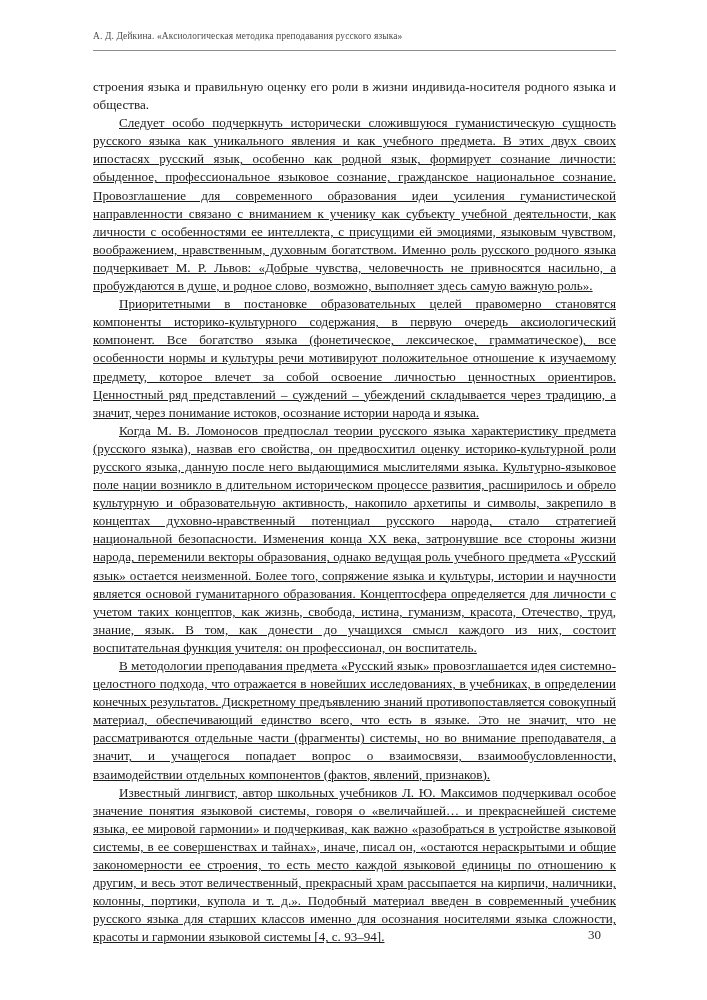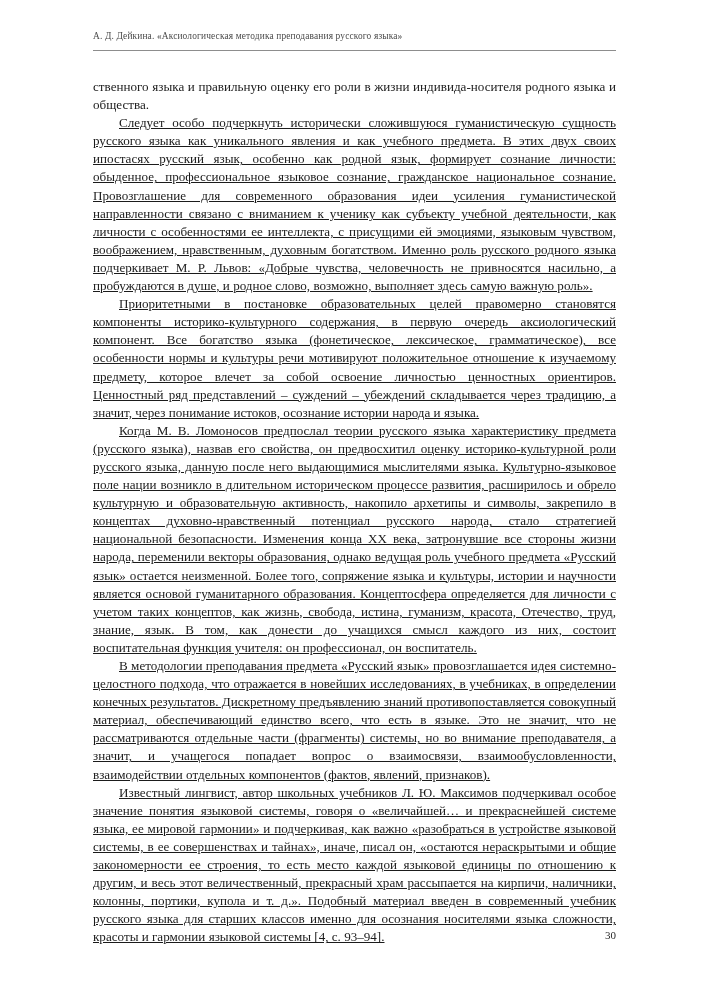--- a/index.html
+++ b/index.html
@@ -67,39 +67,39 @@
   }
   p.para.indent {
     text-indent: 26px;
     text-decoration: underline;
   }
   
 
   
   .folio {
     position: absolute;
-    right: 91px;
+    right: 106px;
     top: 928px;
-    font-size: 11px;
+    font-size: 13px;
     color: #2a2a2a;
     line-height: 14px;
   }
 </style>
 </head>
 <body>
 
 <div class="page">
 
   <div class="runhead">
     <div class="runhead-text">А. Д. Дейкина.  «Аксиологическая методика преподавания русского языка»</div>
   </div>
   <div class="runhead-rule"></div>
 
   <div class="textcol">
-    <p class="para">ственного языка и правильную оценку его роли в жизни индивида-носителя родного языка и общества.</p>
+    <p class="para">строения языка и правильную оценку его роли в жизни индивида-носителя родного языка и общества.</p>
     <p class="para indent">Следует особо подчеркнуть исторически сложившуюся гуманистическую сущность русского языка как уникального явления и как учебного предмета. В этих двух своих ипостасях русский язык, особенно как родной язык, формирует сознание личности: обыденное, профессиональное языковое сознание, гражданское национальное сознание. Провозглашение для современного образования идеи усиления гуманистической направленности связано с вниманием к ученику как субъекту учебной деятельности, как личности с особенностями ее интеллекта, с присущими ей эмоциями, языковым чувством, воображением, нравственным, духовным богатством. Именно роль русского родного языка подчеркивает М. Р. Львов: «Добрые чувства, человечность не привносятся насильно, а пробуждаются в душе, и родное слово, возможно, выполняет здесь самую важную роль».</p>
     <p class="para indent">Приоритетными в постановке образовательных целей правомерно становятся компоненты историко-культурного содержания, в первую очередь аксиологический компонент. Все богатство языка (фонетическое, лексическое, грамматическое), все особенности нормы и культуры речи мотивируют положительное отношение к изучаемому предмету, которое влечет за собой освоение личностью ценностных ориентиров. Ценностный ряд представлений – суждений – убеждений складывается через традицию, а значит, через понимание истоков, осознание истории народа и языка.</p>
     <p class="para indent">Когда М. В. Ломоносов предпослал теории русского языка характеристику предмета (русского языка), назвав его свойства, он предвосхитил оценку историко-культурной роли русского языка, данную после него выдающимися мыслителями языка. Культурно-языковое поле нации возникло в длительном историческом процессе развития, расширилось и обрело культурную и образовательную активность, накопило архетипы и символы, закрепило в концептах духовно-нравственный потенциал русского народа, стало стратегией национальной безопасности. Изменения конца XX века, затронувшие все стороны жизни народа, переменили векторы образования, однако ведущая роль учебного предмета «Русский язык» остается неизменной. Более того, сопряжение языка и культуры, истории и научности является основой гуманитарного образования. Концептосфера определяется для личности с учетом таких концептов, как жизнь, свобода, истина, гуманизм, красота, Отечество, труд, знание, язык. В том, как донести до учащихся смысл каждого из них, состоит воспитательная функция учителя: он профессионал, он воспитатель.</p>
     <p class="para indent">В методологии преподавания предмета «Русский язык» провозглашается идея системно-целостного подхода, что отражается в новейших исследованиях, в учебниках, в определении конечных результатов. Дискретному предъявлению знаний противопоставляется совокупный материал, обеспечивающий единство всего, что есть в языке. Это не значит, что не рассматриваются отдельные части (фрагменты) системы, но во внимание преподавателя, а значит, и учащегося попадает вопрос о взаимосвязи, взаимообусловленности, взаимодействии отдельных компонентов (фактов, явлений, признаков).</p>
     <p class="para indent">Известный лингвист, автор школьных учебников Л. Ю. Максимов подчеркивал особое значение понятия языковой системы, говоря о «величайшей… и прекраснейшей системе языка, ее мировой гармонии» и подчеркивая, как важно «разобраться в устройстве языковой системы, в ее совершенствах и тайнах», иначе, писал он, «остаются нераскрытыми и общие закономерности ее строения, то есть место каждой языковой единицы по отношению к другим, и весь этот величественный, прекрасный храм рассыпается на кирпичи, наличники, колонны, портики, купола и т. д.». Подобный материал введен в современный учебник русского языка для старших классов именно для осознания носителями языка сложности, красоты и гармонии языковой системы [4, с. 93–94].</p>
   </div>
 
   <div class="folio">30</div>
 
 </div>

